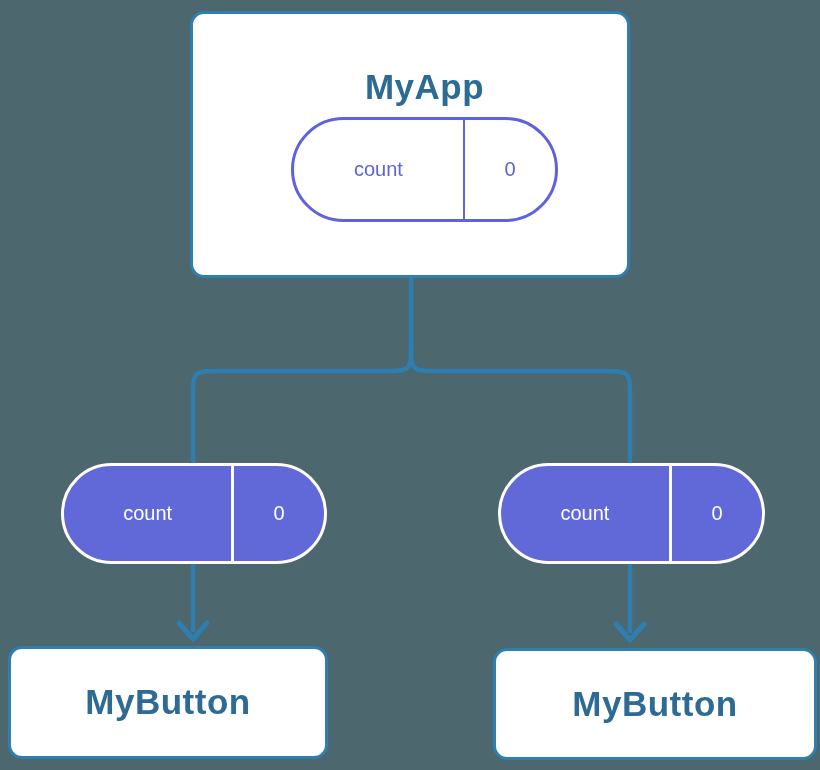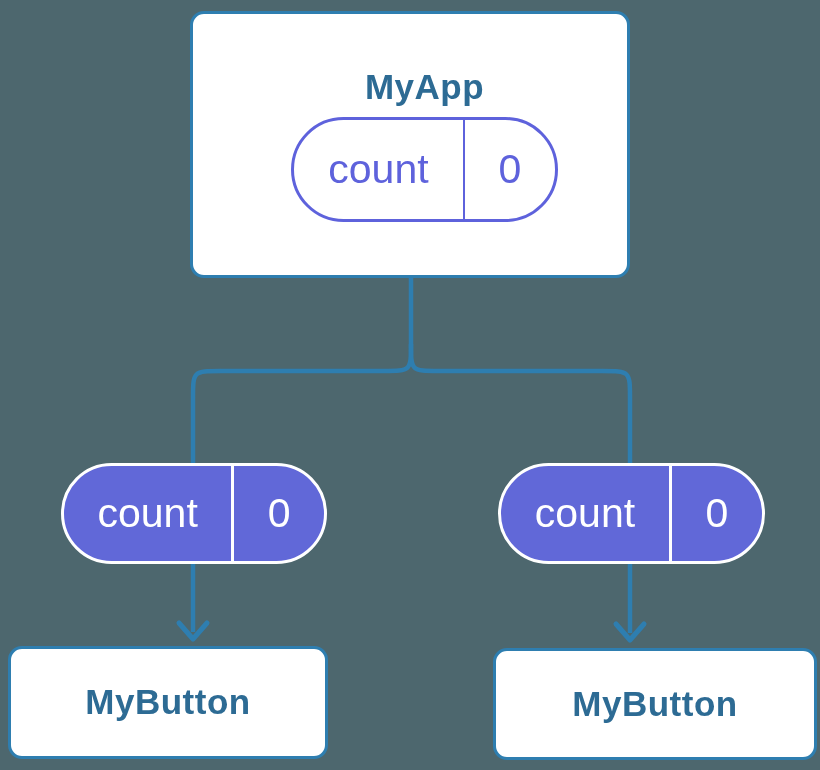--- a/index.html
+++ b/index.html
@@ -69,21 +69,21 @@
   }
 
   .node.leaf-left  { left: 8px;   top: 646px; width: 320px; height: 113px; }
   .node.leaf-right { left: 493px; top: 648px; width: 324px; height: 112px; }
 
   .pill {
     display: flex;
     align-items: stretch;
     border-radius: 999px;
     overflow: hidden;
-    font-size: 41px;
+    font-size: 20px;
   }
   .pill .cell {
     display: flex;
     align-items: center;
     justify-content: center;
   }
   .pill .cell.name { flex: 0 0 65.5%; }
   .pill .cell.value { flex: 1 1 auto; }
 
   .pill.outline {

